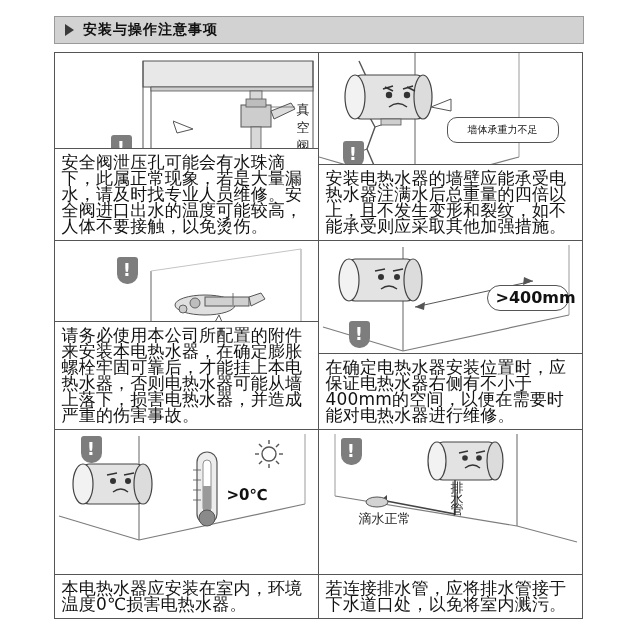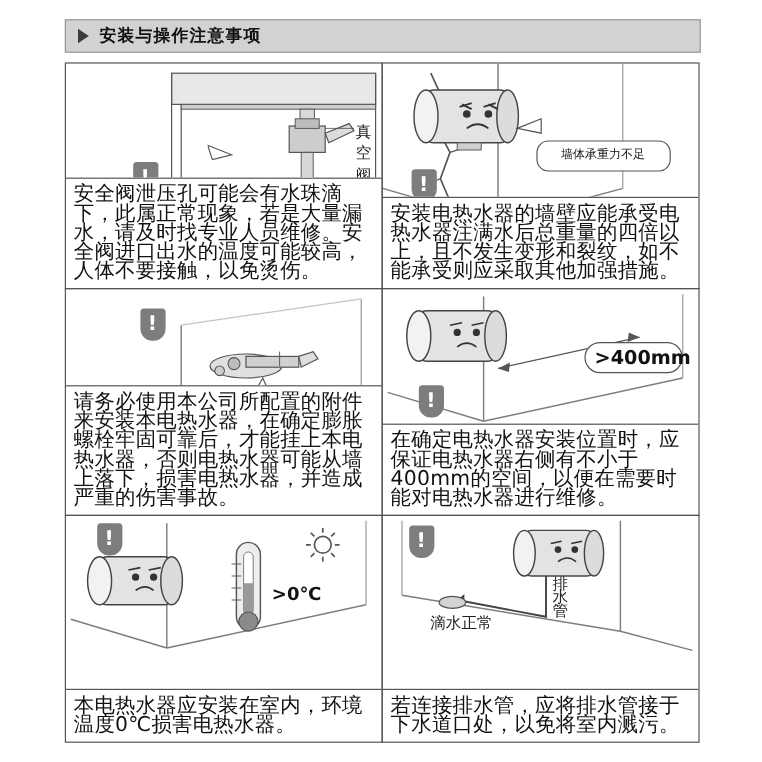--- a/index.html
+++ b/index.html
@@ -304,21 +304,21 @@
             <path d="M140 23 L149 21 M166 21 L157 23" stroke="#333" stroke-width="1.3" fill="none"></path>
             <path d="M146 38 q8 -6 15 0" stroke="#333" stroke-width="1.3" fill="none"></path>
           </g>
 
           <path d="M136 50 L136 84 L62 70" stroke="#444" stroke-width="1.6" fill="none"></path>
           <path d="M62 70 l6 -5 l0 10 z" fill="#444"></path>
 
           <ellipse cx="58" cy="72" rx="11" ry="5" fill="#d3d3d3" stroke="#555" stroke-width="1"></ellipse>
         </svg>
 
-        <div class="lbl" style="left:142px;top:52px;width:12px;line-height:11px;text-align:right;">排水管</div>
+        <div class="lbl" style="left:132px;top:52px;width:12px;line-height:11px;text-align:right;">排水管</div>
         <div class="lbl" style="left:40px;top:80px;">滴水正常</div>
 
         <div class="bang" style="left:22px;top:8px;">!</div>
       </div>
       <div class="caption">若连接排水管，应将排水管接于下水道口处，以免将室内溅污。</div>
     </div>
 
   </div>
 </div>
 

